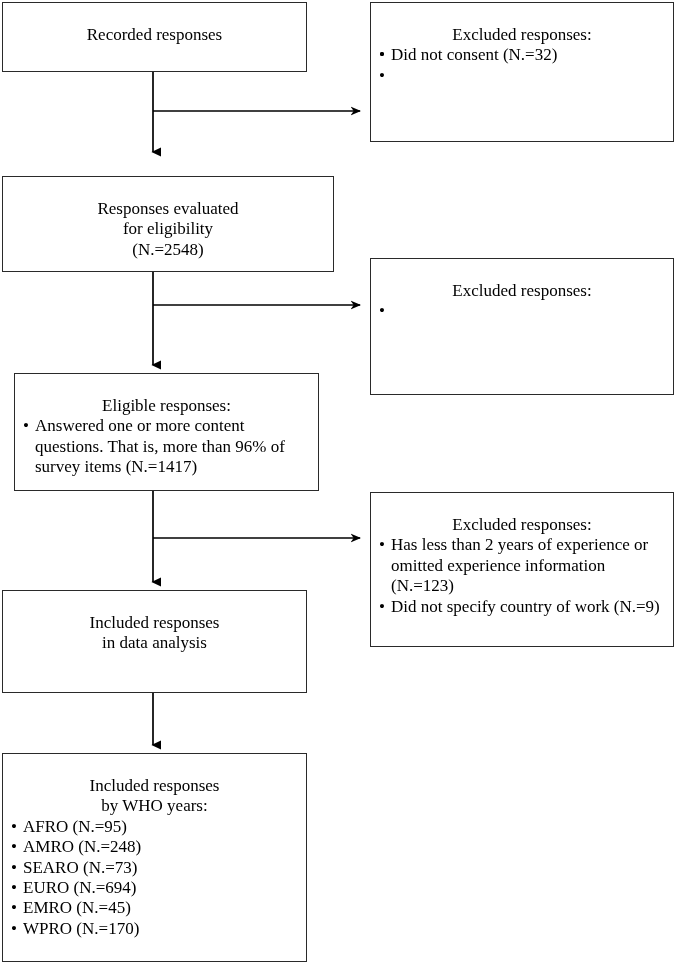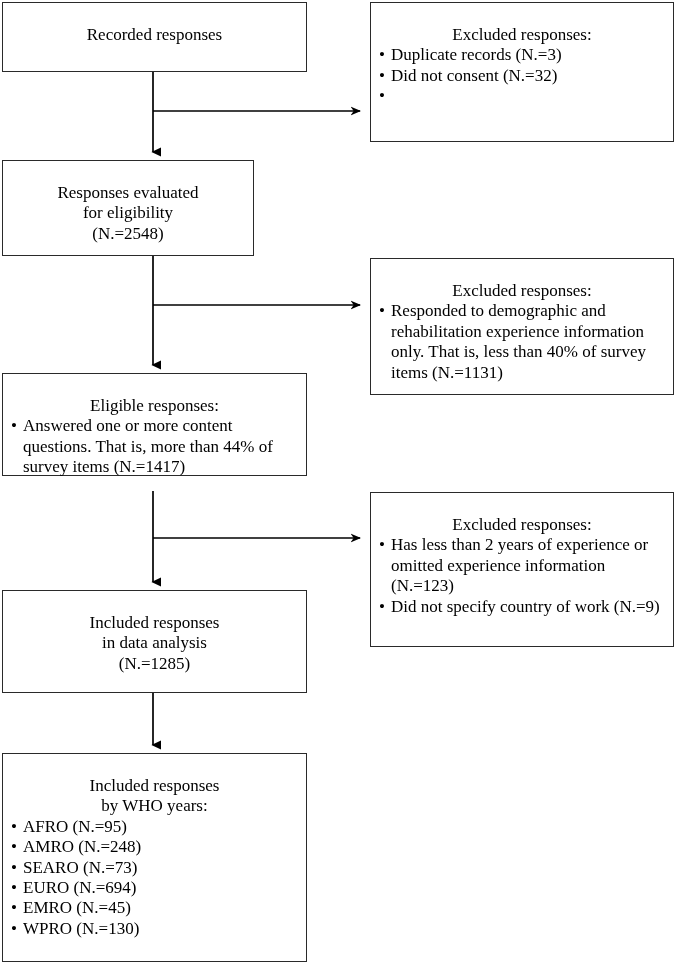--- a/index.html
+++ b/index.html
@@ -39,22 +39,22 @@
     text-align: left;
     text-indent: 0;
   }
   .box ul li .bullet {
     position: absolute;
     left: 0;
     top: 0;
   }
   
   #box-recorded   { left: 2px;  top: 2px;   width: 305px; height: 70px;  }
-  #box-evaluated  { left: 2px;  top: 160px; width: 252px; height: 96px;  }
-  #box-eligible   { left: 2px;  top: 373px; width: 305px; height: 103px; }
+  #box-evaluated  { left: 2px;  top: 176px; width: 332px; height: 96px;  }
+  #box-eligible   { left: 14px;  top: 373px; width: 305px; height: 118px; }
   #box-included   { left: 2px;  top: 590px; width: 305px; height: 103px; }
   #box-who        { left: 2px;  top: 753px; width: 305px; height: 209px; }
   
   #box-excluded-1 { left: 370px; top: 2px;   width: 304px; height: 140px; }
   #box-excluded-2 { left: 370px; top: 258px; width: 304px; height: 137px; }
   #box-excluded-3 { left: 370px; top: 492px; width: 304px; height: 155px; }
 
   
   #connectors {
     position: absolute;
@@ -101,56 +101,55 @@
 
   <div class="box" id="box-evaluated">
     <div class="centered">Responses evaluated</div>
     <div class="centered">for eligibility</div>
     <div class="centered">(N.=2548)</div>
   </div>
 
   <div class="box" id="box-eligible">
     <div class="centered">Eligible responses:</div>
     <ul>
-      <li><span class="bullet">•</span><span>Answered one or more content questions. That is, more than 44% of survey items (N.=1417)</span></li>
+      <li><span class="bullet">•</span><span>Answered one or more content questions. That is, more than 96% of survey items (N.=1417)</span></li>
     </ul>
   </div>
 
   <div class="box" id="box-included">
     <div class="centered">Included responses</div>
     <div class="centered">in data analysis</div>
-    <div class="centered">(N.=1285)</div>
   </div>
 
   <div class="box" id="box-who">
     <div class="centered">Included responses</div>
     <div class="centered">by WHO years:</div>
     <ul>
       <li><span class="bullet">•</span><span>AFRO (N.=95)</span></li>
       <li><span class="bullet">•</span><span>AMRO (N.=248)</span></li>
       <li><span class="bullet">•</span><span>SEARO (N.=73)</span></li>
       <li><span class="bullet">•</span><span>EURO (N.=694)</span></li>
       <li><span class="bullet">•</span><span>EMRO (N.=45)</span></li>
-      <li><span class="bullet">•</span><span>WPRO (N.=130)</span></li>
+      <li><span class="bullet">•</span><span>WPRO (N.=170)</span></li>
     </ul>
   </div>
 
   <div class="box" id="box-excluded-1">
     <div class="centered">Excluded responses:</div>
     <ul>
-      <li><span class="bullet">•</span><span>Duplicate records (N.=3)</span></li>
+      <li><span class="bullet">•</span></li>
       <li><span class="bullet">•</span><span>Did not consent (N.=32)</span></li>
       <li><span class="bullet">•</span></li>
     </ul>
   </div>
 
   <div class="box" id="box-excluded-2">
     <div class="centered">Excluded responses:</div>
     <ul>
-      <li><span class="bullet">•</span><span>Responded to demographic and rehabilitation experience information only. That is, less than 40% of survey items (N.=1131)</span></li>
+      <li><span class="bullet">•</span></li>
     </ul>
   </div>
 
   <div class="box" id="box-excluded-3">
     <div class="centered">Excluded responses:</div>
     <ul>
       <li><span class="bullet">•</span><span>Has less than 2 years of experience or omitted experience information (N.=123)</span></li>
       <li><span class="bullet">•</span><span>Did not specify country of work (N.=9)</span></li>
     </ul>
   </div>

